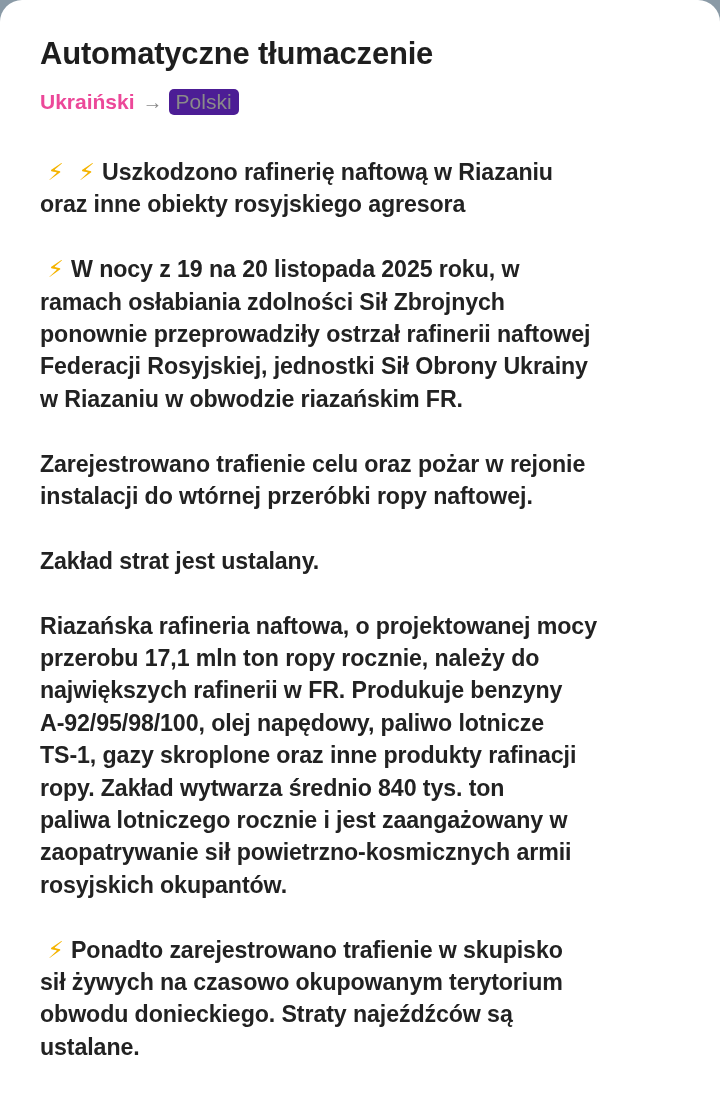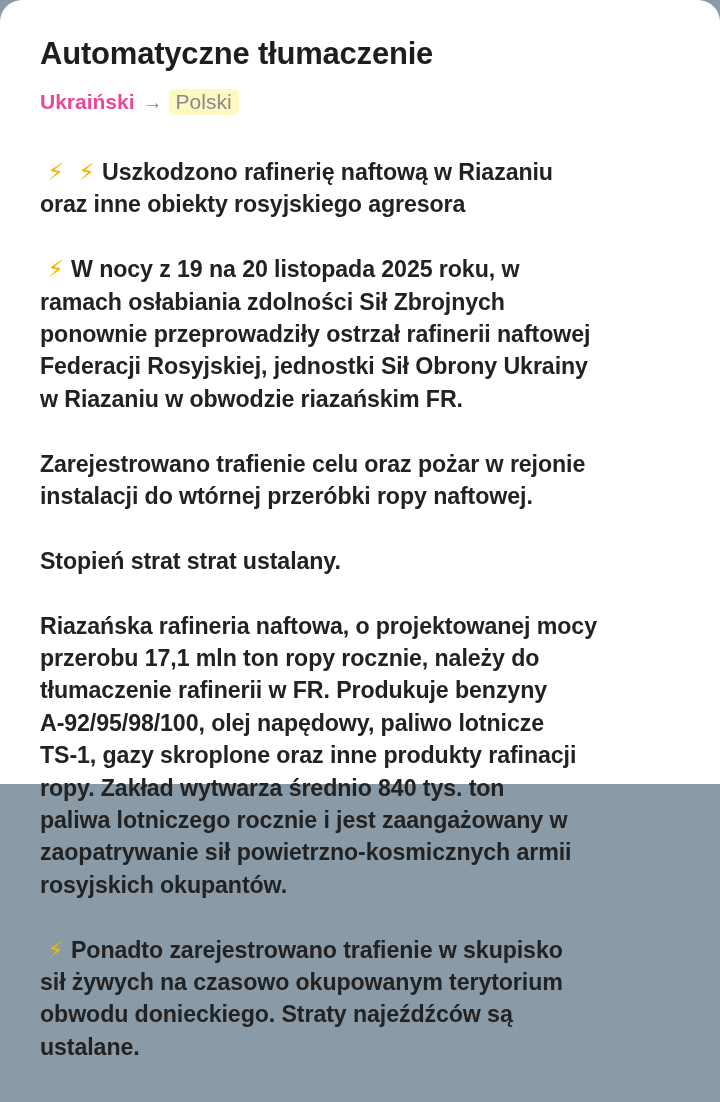--- a/index.html
+++ b/index.html
@@ -12,21 +12,21 @@
     }
     body {
       font-family: "Liberation Sans", "DejaVu Sans", sans-serif;
       position: relative;
     }
     .sheet {
       position: absolute;
       left: 0;
       top: 0;
       width: 720px;
-      height: 784px;
+      height: 1102px;
       background: #ffffff;
       border-top-left-radius: 22px;
       border-top-right-radius: 22px;
       box-sizing: border-box;
     }
     .title {
       position: absolute;
       left: 40px;
       top: 36px;
       font-size: 31px;
@@ -48,21 +48,21 @@
     .lang-from {
       font-weight: bold;
       color: #ec4899;
     }
     .lang-arrow {
       margin: 0 6px 0 8px;
       color: #8a8a8a;
       font-size: 20px;
     }
     .lang-to {
-      background: #fef9c3;
+      background: #4c1d95;
       border-radius: 5px;
       padding: 1px 7px;
       color: #8a8a8a;
       font-weight: normal;
     }
     .body-text {
       position: absolute;
       left: 40px;
       top: 156px;
       width: 660px;
@@ -113,27 +113,27 @@
       <span class="line">Federacji Rosyjskiej, jednostki Sił Obrony Ukrainy</span>
       <span class="line">w Riazaniu w obwodzie riazańskim FR.</span>
     </div>
 
     <div class="para">
       <span class="line">Zarejestrowano trafienie celu oraz pożar w rejonie</span>
       <span class="line">instalacji do wtórnej przeróbki ropy naftowej.</span>
     </div>
 
     <div class="para">
-      <span class="line">Stopień strat strat ustalany.</span>
+      <span class="line">Zakład strat jest ustalany.</span>
     </div>
 
     <div class="para">
       <span class="line">Riazańska rafineria naftowa, o projektowanej mocy</span>
       <span class="line">przerobu 17,1 mln ton ropy rocznie, należy do</span>
-      <span class="line">tłumaczenie rafinerii w FR. Produkuje benzyny</span>
+      <span class="line">największych rafinerii w FR. Produkuje benzyny</span>
       <span class="line">A-92/95/98/100, olej napędowy, paliwo lotnicze</span>
       <span class="line">TS-1, gazy skroplone oraz inne produkty rafinacji</span>
       <span class="line">ropy. Zakład wytwarza średnio 840 tys. ton</span>
       <span class="line">paliwa lotniczego rocznie i jest zaangażowany w</span>
       <span class="line">zaopatrywanie sił powietrzno-kosmicznych armii</span>
       <span class="line">rosyjskich okupantów.</span>
     </div>
 
     <div class="para">
       <span class="line"><span class="bolt">⚡</span><span>Ponadto zarejestrowano trafienie w skupisko</span></span>

